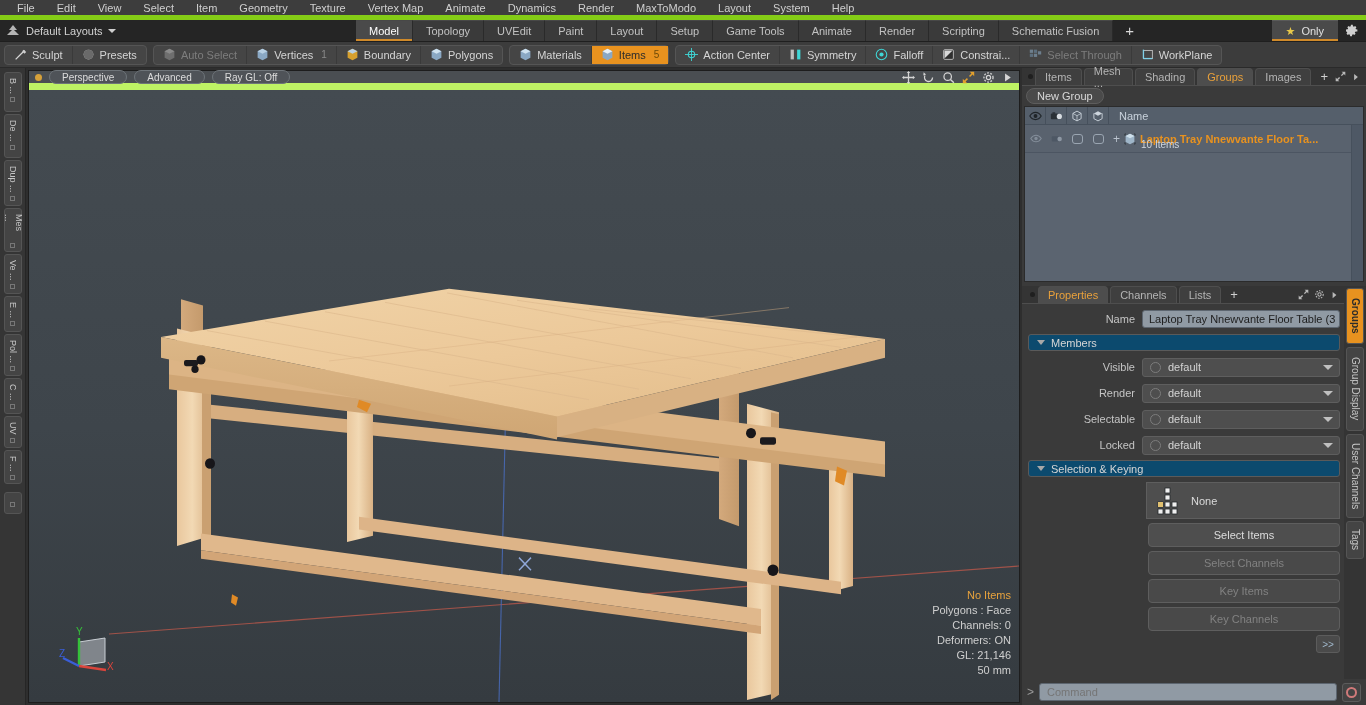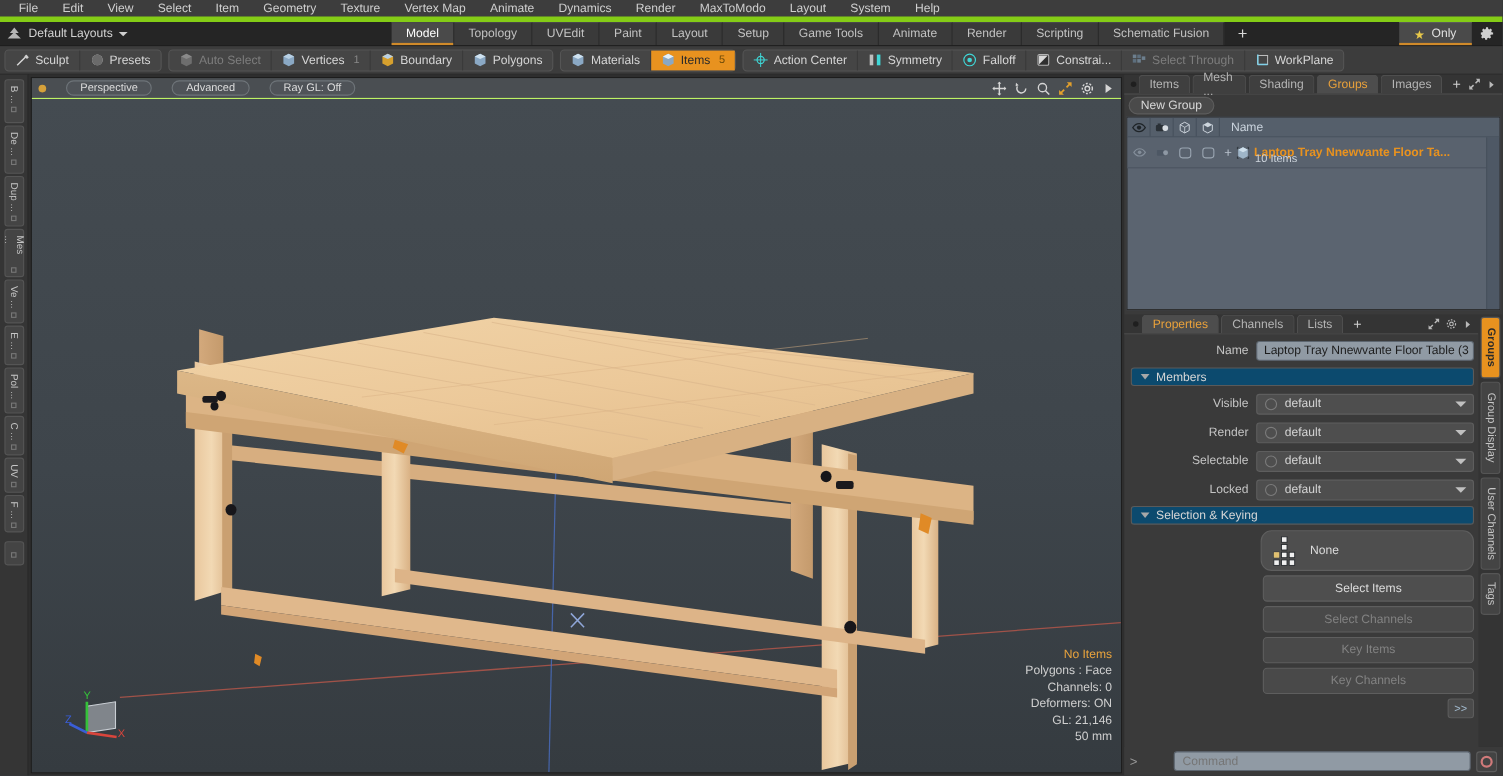--- a/index.html
+++ b/index.html
@@ -87,22 +87,22 @@
   .vtab span {
     writing-mode: vertical-rl; font-size: 9px; color: #c6c6c6; letter-spacing: 0px; line-height: 11px;
   }
   .vtab .knob { width: 5px; height: 5px; border: 1px solid #777; margin-top: 3px; }
   .vtab.blank { height: 22px; margin-top: 6px; padding: 0; justify-content: center; }
 
   
   .vpcol { flex: 1; display: flex; flex-direction: column; min-width: 0; background: #2e2e2e; padding: 2px; }
   .vp-wrap { flex: 1; position: relative; border: 1px solid #1d1d1d; min-height: 0; }
   .vp-head {
-    height: 19px; background: #4a4e52; display: flex; align-items: center; gap: 18px; padding: 0 6px;
-    border-bottom: 1px solid #bef264;
+    height: 19px; background: #4a4e52; display: flex; align-items: center; gap: 7px; padding: 0 6px;
+    border-bottom: 7px solid #bef264;
   }
   .dot-o { width: 7px; height: 7px; border-radius: 50%; background: #d6a13a; flex: none; }
   .pill {
     height: 14px; border: 1px solid #6e7479; border-radius: 7px; padding: 0 12px;
     display: flex; align-items: center; font-size: 10px; color: #dcdcdc; background: #4f5358;
   }
   .vp-head-right { margin-left: auto; display: flex; align-items: center; gap: 7px; }
   .vp-canvas { position: absolute; left: 0; right: 0; top: 19px; bottom: 0; background: #3c4348; overflow: hidden; }
   .stats { position: absolute; right: 8px; bottom: 24px; text-align: right; line-height: 15px; font-size: 11px; color: #cfcfcf; }
   .stats .hl { color: #e8a33d; }
@@ -174,21 +174,21 @@
   .dd .circ { width: 11px; height: 11px; border-radius: 50%; border: 1px solid #7c7c7c; margin: 0 7px; flex: none; }
   .dd .ddtxt { flex: 1; }
   .dd .ddcar { width: 0; height: 0; border-left: 5px solid transparent; border-right: 5px solid transparent; border-top: 5px solid #c0c0c0; }
   .btnrow { display: flex; justify-content: flex-end; padding: 0 4px 4px 0; }
   .pbtn {
     width: 192px; height: 24px; background: #4e4e4e; border: 1px solid #5e5e5e; border-radius: 4px;
     display: flex; align-items: center; justify-content: center; font-size: 11px; color: #dcdcdc;
   }
   .pbtn.dim { color: #828282; background: #494949; }
   .nonebox {
-    width: 194px; height: 37px; background: #4e4e4e; border: 1px solid #5e5e5e; border-radius: 10px;
+    width: 194px; height: 37px; background: #4e4e4e; border: 1px solid #5e5e5e; border-radius: 0;
     display: flex; align-items: center; gap: 10px; padding-left: 8px; font-size: 11px; color: #dadada;
   }
   .dotgrid { width: 26px; height: 28px; flex: none; }
   .fwd {
     width: 24px; height: 18px; background: #4a4a4a; border: 1px solid #5c5c5c; border-radius: 3px;
     display: flex; align-items: center; justify-content: center; font-size: 10px; color: #9fb6c9;
   }
 
   .rstrip { width: 22px; background: #343434; display: flex; flex-direction: column; align-items: center; padding-top: 2px; flex: none; }
   .rtab {
@@ -196,21 +196,21 @@
     display: flex; align-items: center; justify-content: center; padding: 6px 0;
   }
   .rtab span { writing-mode: vertical-rl; font-size: 10px; color: #c6c6c6; }
   .rtab.active { background: #e8921f; }
   .rtab.active span { color: #2b2b2b; font-weight: bold; }
 
   .cmdbar { height: 26px; display: flex; align-items: center; gap: 5px; padding: 0 5px; background: #3a3a3a; flex: none; }
   .cmd-gt { color: #9a9a9a; font-size: 12px; }
   .cmd-in {
     flex: 1; height: 18px; background: #909aa4; border: 1px solid #5d6670; border-radius: 3px;
-    display: flex; align-items: center; padding: 0 7px; font-size: 11px; color: #4a525c; margin-left: 28px;
+    display: flex; align-items: center; padding: 0 7px; font-size: 11px; color: #4a525c;
   }
   .rec { width: 19px; height: 19px; border: 1px solid #5c5c5c; border-radius: 3px; background: #434343; display: flex; align-items: center; justify-content: center; }
   .rec i { width: 11px; height: 11px; border-radius: 50%; border: 2px solid #d07a7a; display: block; }
 </style>
 </head>
 <body>
 
 <div class="app">
 
   <div class="menubar">

